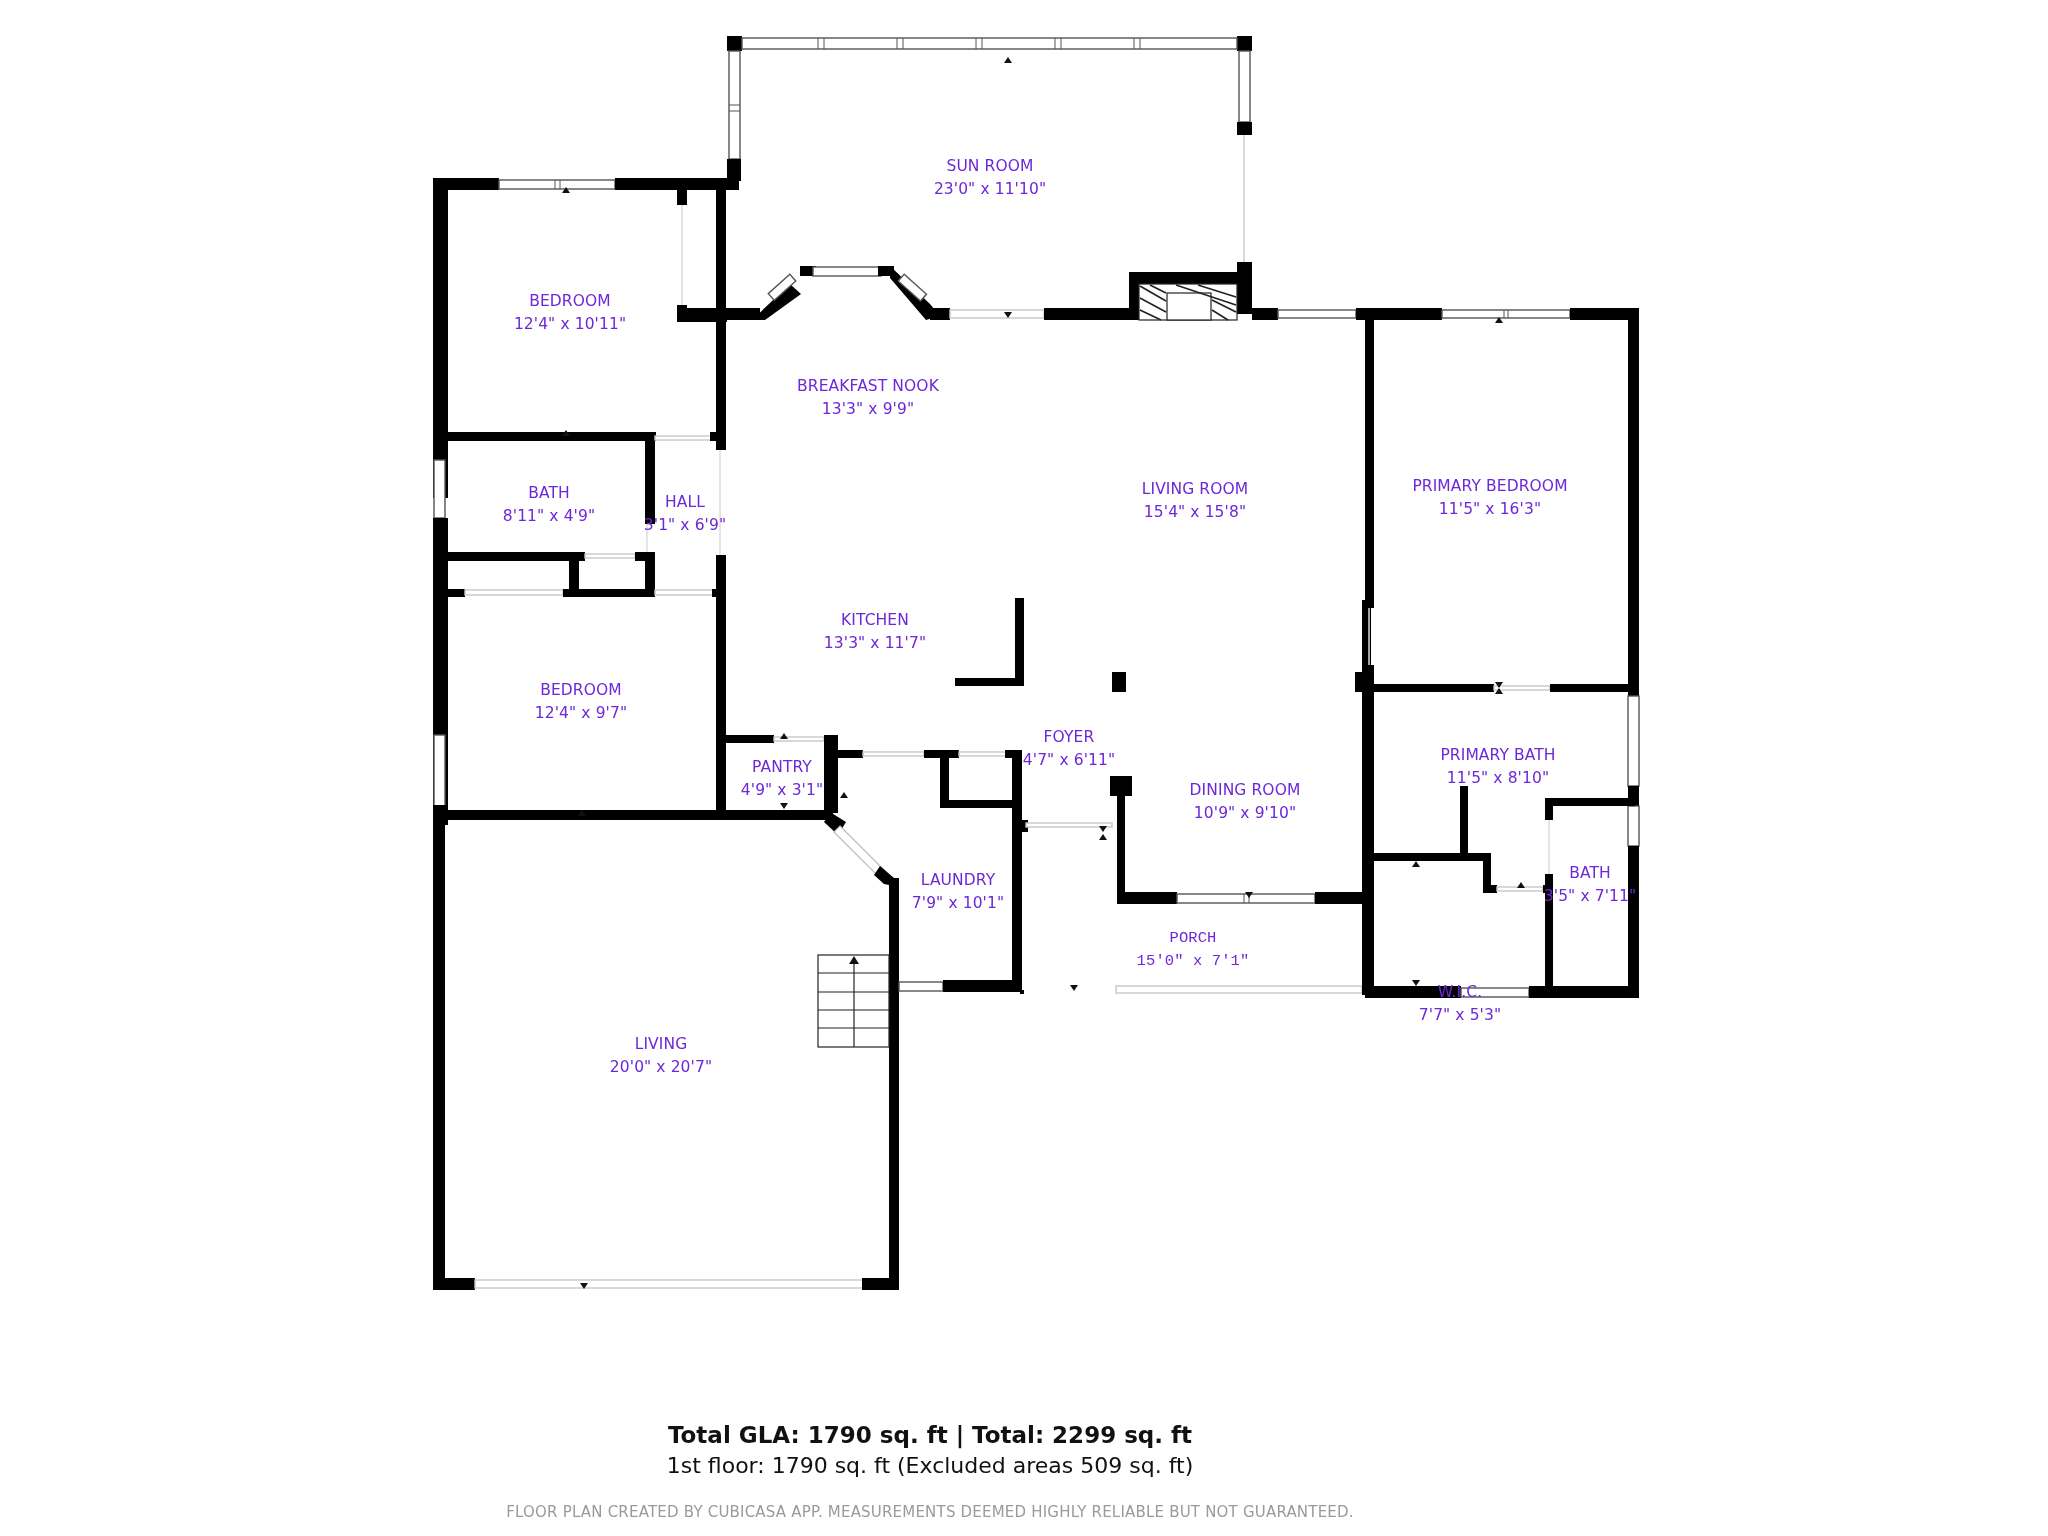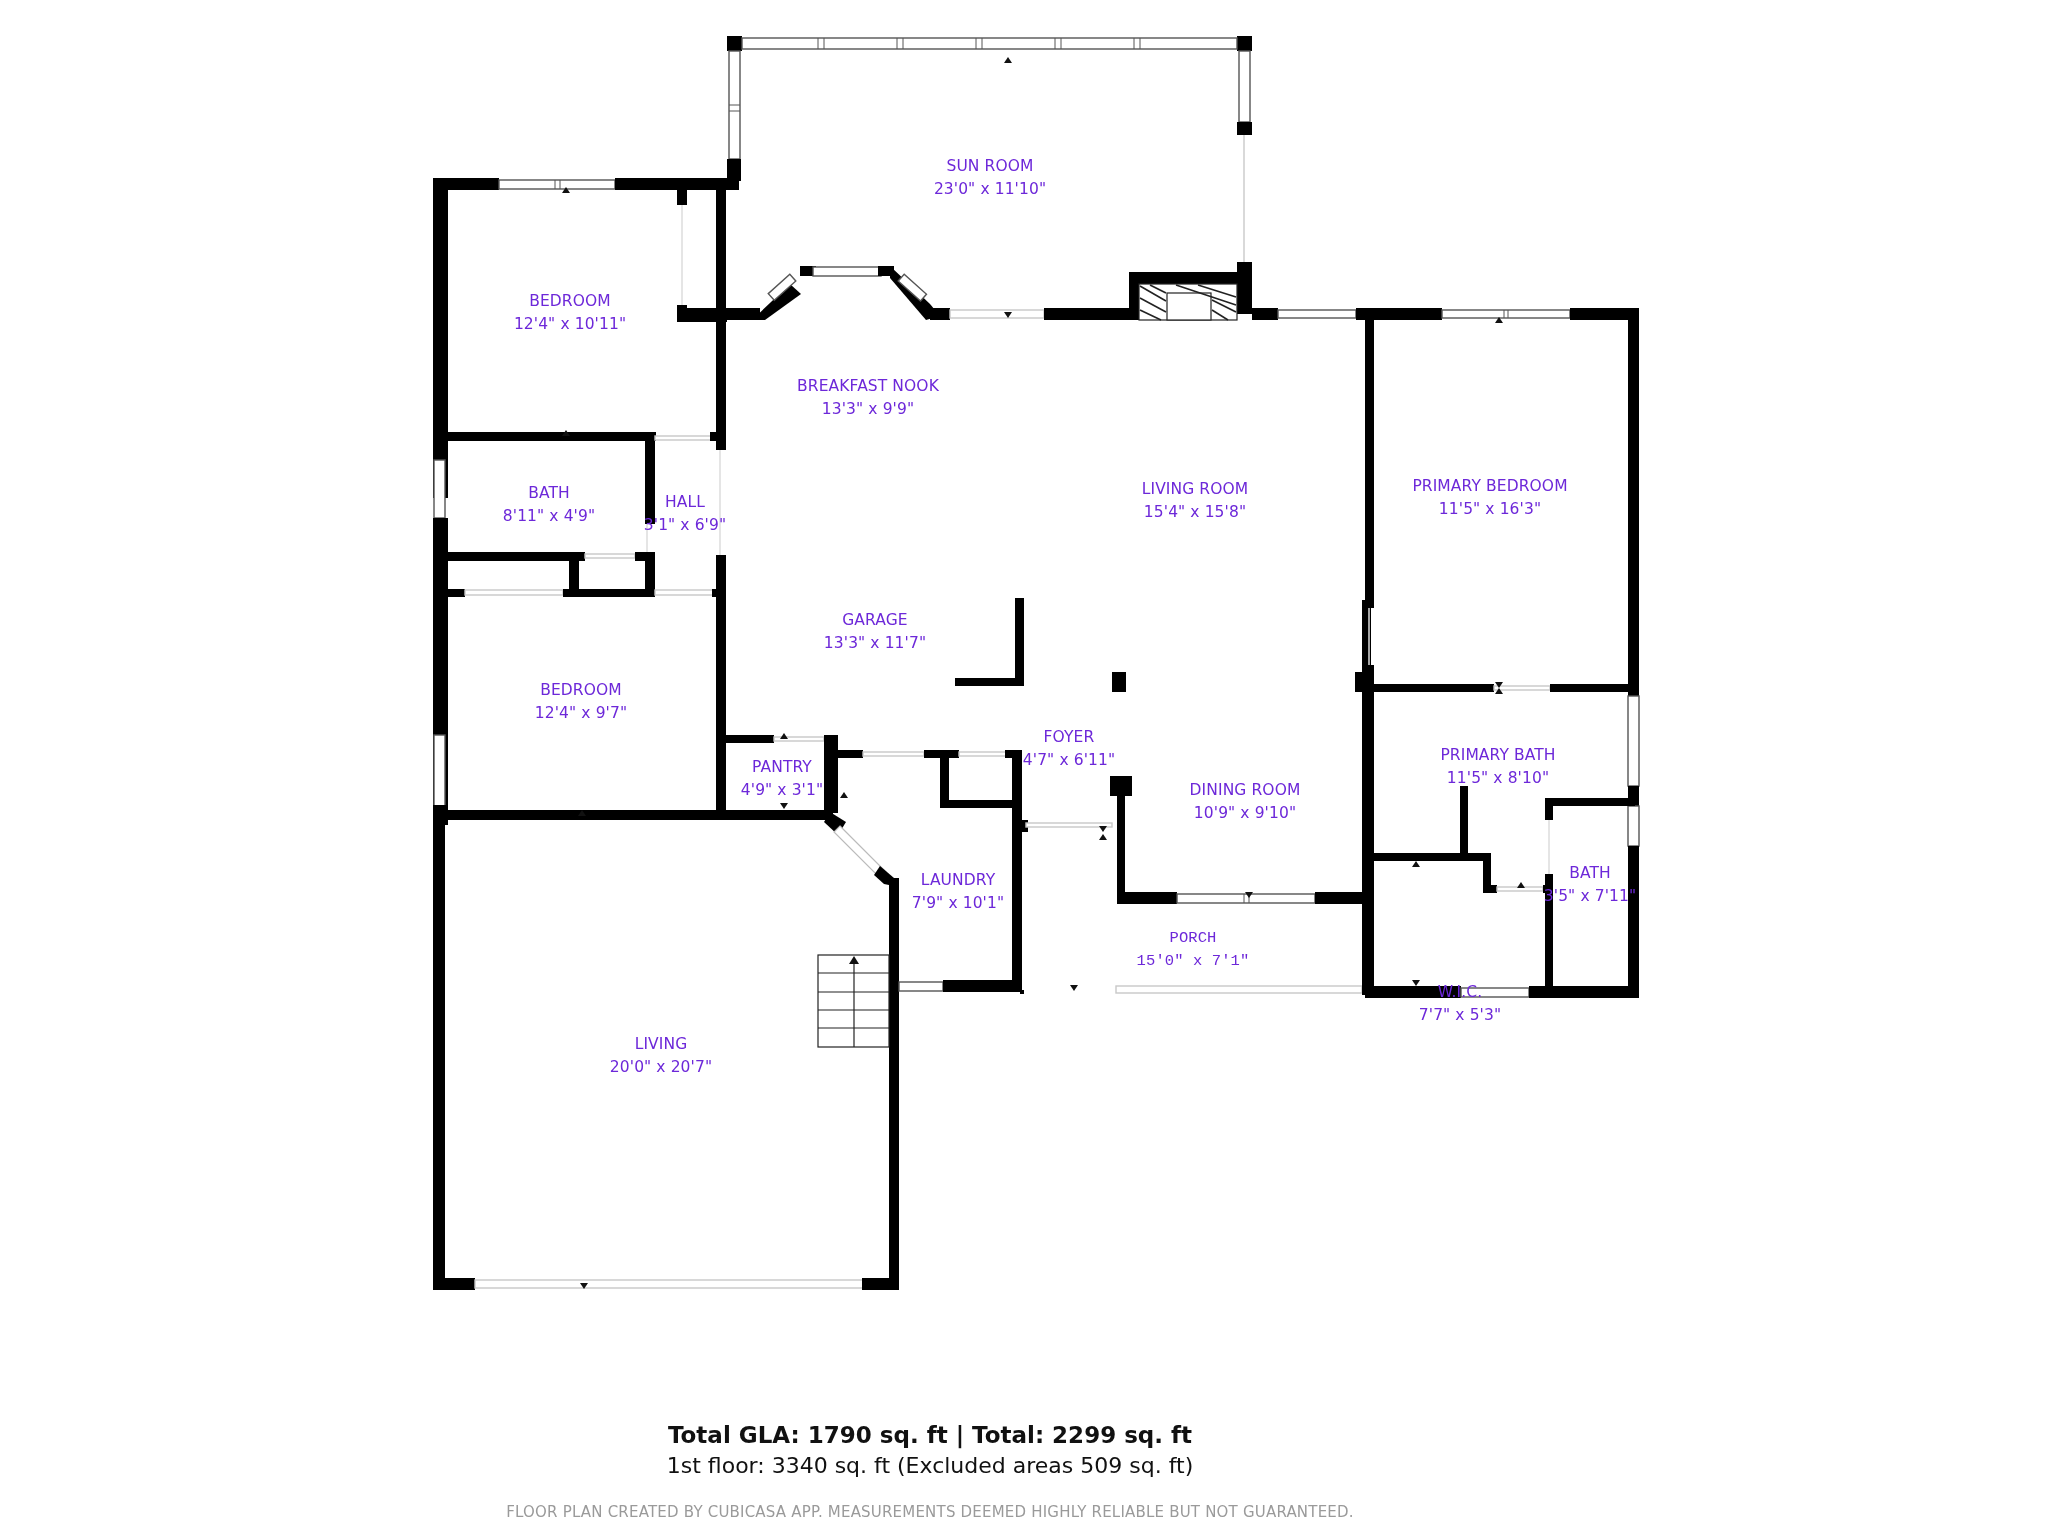--- a/index.html
+++ b/index.html
@@ -258,21 +258,21 @@
   </div>
   <div class="room-label" style="left:1195px; top:501px;">
     <span class="n">LIVING ROOM</span>
     <span class="d">15'4" x 15'8"</span>
   </div>
   <div class="room-label" style="left:1490px; top:498px;">
     <span class="n">PRIMARY BEDROOM</span>
     <span class="d">11'5" x 16'3"</span>
   </div>
   <div class="room-label" style="left:875px; top:632px;">
-    <span class="n">GARAGE</span>
+    <span class="n">KITCHEN</span>
     <span class="d">13'3" x 11'7"</span>
   </div>
   <div class="room-label" style="left:581px; top:702px;">
     <span class="n">BEDROOM</span>
     <span class="d">12'4" x 9'7"</span>
   </div>
   <div class="room-label" style="left:1069px; top:749px;">
     <span class="n">FOYER</span>
     <span class="d">4'7" x 6'11"</span>
   </div>
@@ -304,14 +304,14 @@
     <span class="n">W.I.C.</span>
     <span class="d">7'7" x 5'3"</span>
   </div>
   <div class="room-label" style="left:661px; top:1056px;">
     <span class="n">LIVING</span>
     <span class="d">20'0" x 20'7"</span>
   </div>
 </div>
 
 <div class="footer f1">Total GLA: 1790 sq. ft | Total: 2299 sq. ft</div>
-<div class="footer f2">1st floor: 3340 sq. ft (Excluded areas 509 sq. ft)</div>
+<div class="footer f2">1st floor: 1790 sq. ft (Excluded areas 509 sq. ft)</div>
 <div class="footer f3">FLOOR PLAN CREATED BY CUBICASA APP. MEASUREMENTS DEEMED HIGHLY RELIABLE BUT NOT GUARANTEED.</div>
 
 </body></html>

